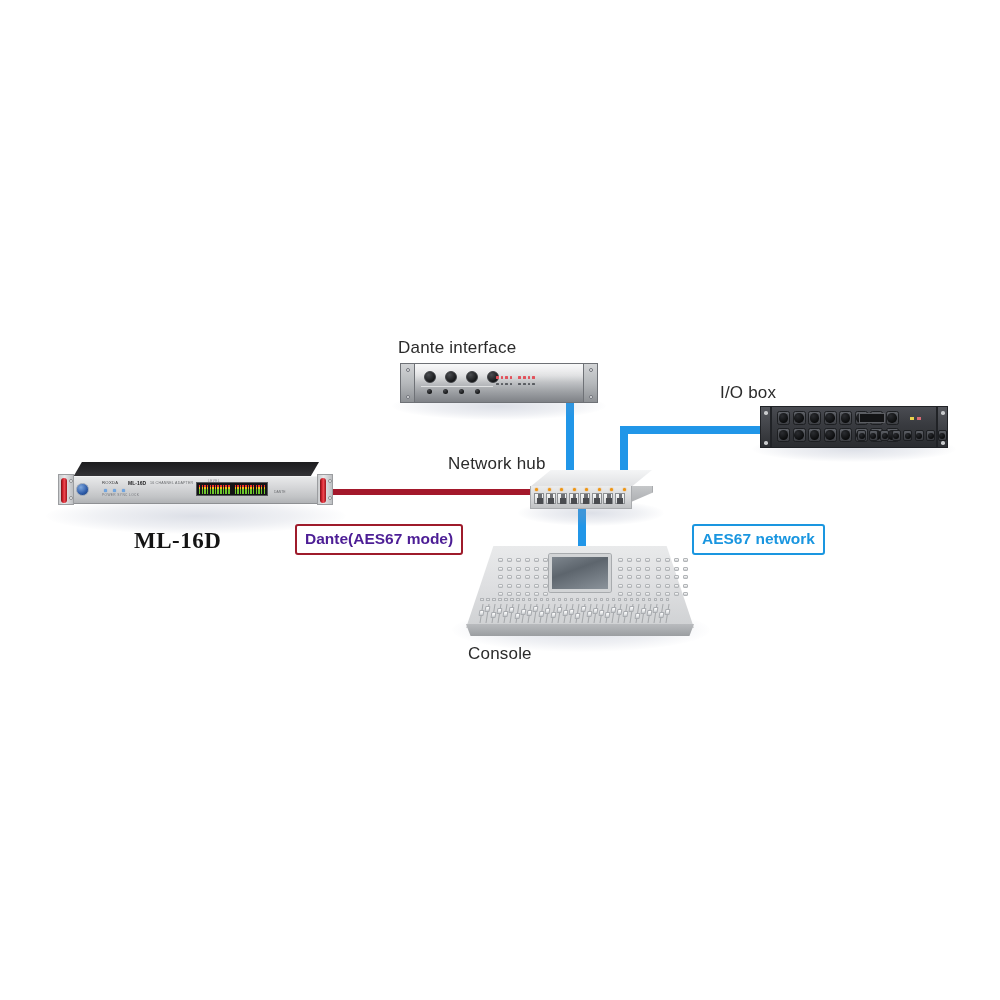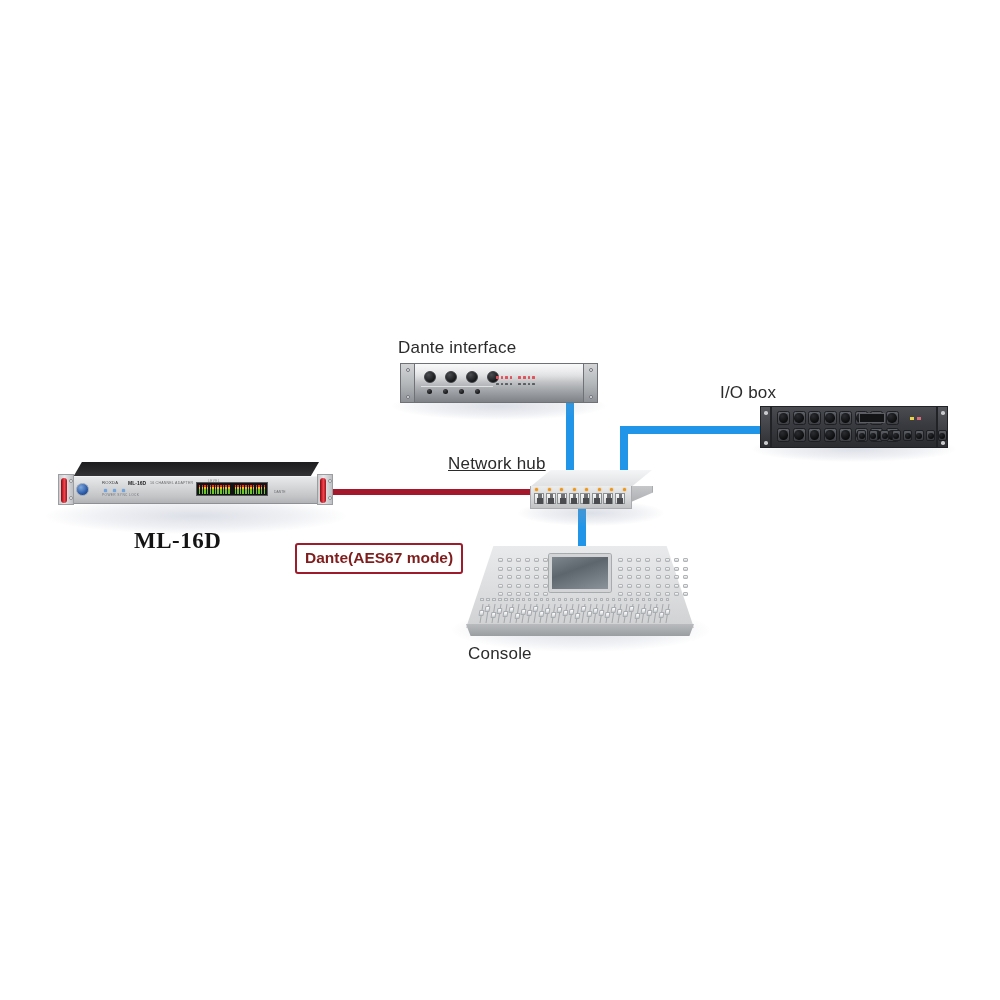--- a/index.html
+++ b/index.html
@@ -46,21 +46,21 @@
     position: absolute;
     border: 2px solid;
     border-radius: 3px;
     background: #ffffff;
     font-weight: bold;
     font-size: 15.5px;
     padding: 4px 8px 5px 8px;
     white-space: nowrap;
     font-family: "Liberation Sans", sans-serif;
   }
-  .tag-red  { color: #7f1d1d; border-color: #9e1b2b; margin-top: 19px; }
+  .tag-red  { color: #4c1d95; border-color: #9e1b2b; }
   .tag-blue { color: #1a96e0; border-color: #1a96e0; }
 
   
   #ml16d { left: 58px; top: 462px; width: 275px; height: 48px; }
   .ml-top {
     position: absolute; left: 14px; top: 0; width: 247px; height: 17px;
     background: linear-gradient(180deg,#1d1d1f 0%, #2b2b2e 55%, #3a3a3d 100%);
     clip-path: polygon(4% 0%, 100% 0%, 96% 100%, 0% 100%);
   }
   .ml-face {
@@ -296,21 +296,21 @@
   }
   .hub-ports .p:after {
     content: ""; position: absolute; left: 3px; top: 0px;
     width: 3.5px; height: 3.5px; background: #6e7074;
   }
   .hub-lamps { position: absolute; left: 5px; top: 18px; display: flex; gap: 9.5px; z-index: 3; }
   .hub-lamps .l {
     width: 3px; height: 3px; border-radius: 50%;
     background: #f0960f; box-shadow: 0 0 1.5px #e07c00;
   }
-  #hub-title { left: 448px; top: 454px; text-decoration: underline; }
+  #hub-title { left: 448px; top: 454px; }
 
   
   #console { left: 466px; top: 546px; width: 228px; height: 92px; }
   .cs-surface {
     position: absolute; left: 0; top: 0; width: 228px; height: 82px;
     background: linear-gradient(180deg,#e9eaeb 0%, #dedfe1 48%, #cfd1d3 100%);
     clip-path: polygon(12% 0%, 88% 0%, 100% 100%, 0% 100%);
   }
   .cs-front {
     position: absolute; left: 0; top: 78px; width: 228px; height: 12px;
@@ -865,14 +865,15 @@
             <span class="slot"></span>
             <span class="cap" style="top: 5px;"></span>
           </div>
         </div>
     </div>
   </div>
   <div class="lbl" id="console-title">Console</div>
 
   <div class="tag tag-red" style="left:295px; top:524px;">Dante(AES67 mode)</div>
 
+  <div class="tag tag-blue" style="left:692px; top:524px;">AES67 network</div>
 
 </div>
 
 </body></html>

